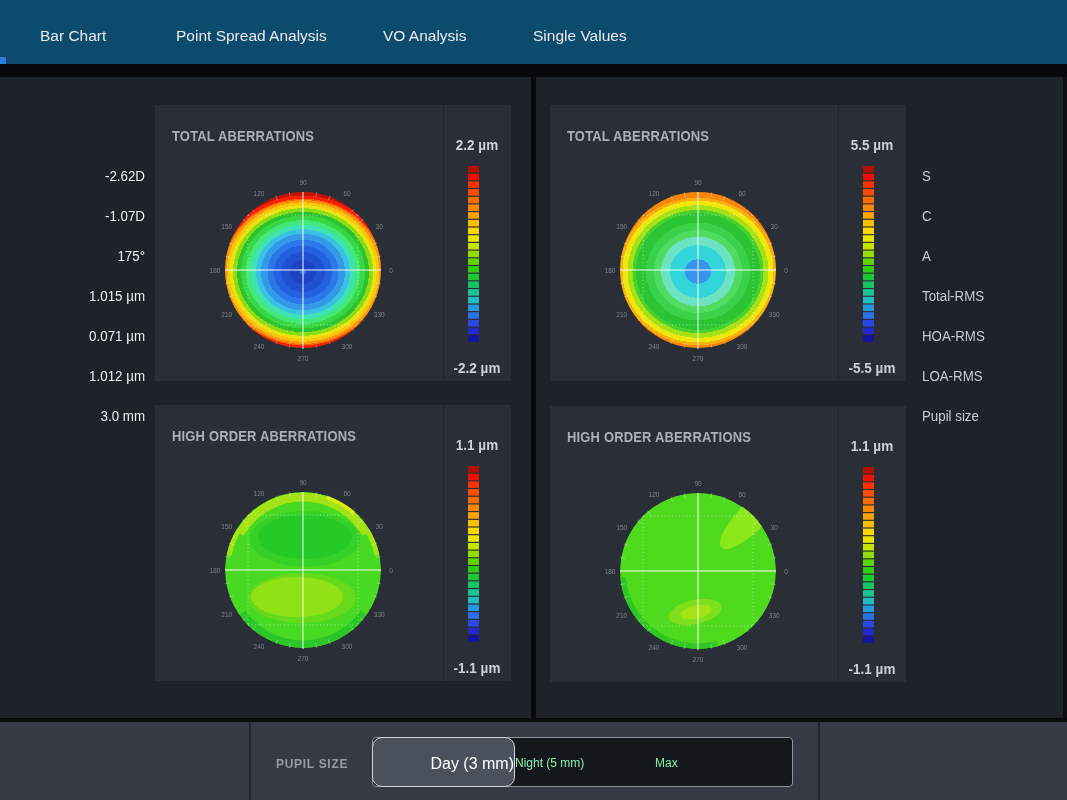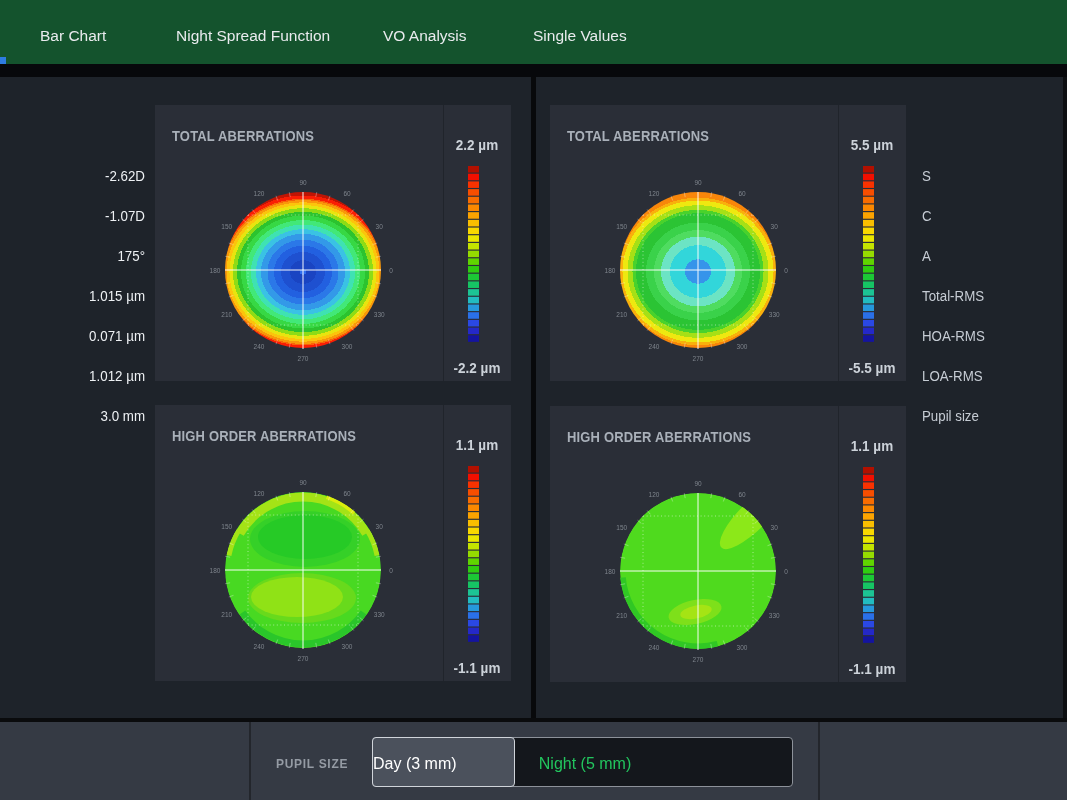--- a/index.html
+++ b/index.html
@@ -1,41 +1,41 @@
 <!DOCTYPE html>
 <html><head><meta charset="utf-8"><style>
 *{margin:0;padding:0;box-sizing:border-box}
 html,body{width:1067px;height:800px;overflow:hidden;background:#1e232a;font-family:"Liberation Sans",sans-serif;}
-.nav{position:absolute;left:0;top:0;width:1067px;height:80px;background:#14532d}
+.nav{position:absolute;left:0;top:0;width:1067px;height:80px;background:#0c4a6e}
 .nav span{position:absolute;top:27px;font-size:15.5px;color:#e9ebee;white-space:nowrap}
 .navind{position:absolute;left:0;top:57px;width:6px;height:7px;background:#2e7ce0}
 .hstrip{position:absolute;left:0;top:64px;width:1067px;height:13px;background:#07080b}
 .content{position:absolute;left:0;top:77px;width:1067px;height:641px;background:#1e232a}
 .vblack{position:absolute;left:531px;top:77px;width:5px;height:641px;background:#08090b}
 .vblackr{position:absolute;left:1063px;top:77px;width:4px;height:641px;background:#0d0f12}
 .card{position:absolute;width:356px;height:276px;background:#2a2e37}
 .ctitle{position:absolute;left:17px;top:22px;font-size:15px;font-weight:bold;color:#a9b0b9;letter-spacing:0.2px;transform:scaleX(0.865);transform-origin:0 0}
 .vdiv{position:absolute;left:288px;top:0;width:1px;height:276px;background:#20242b}
 .smax,.smin{position:absolute;left:267px;width:110px;text-align:center;font-size:15px;font-weight:bold;color:#ccd2d9;transform:scaleX(0.9)}
 .smax{top:31px}
 .smin{top:254px}
 .lval{position:absolute;left:0;width:145px;text-align:right;font-size:14.5px;line-height:17px;color:#eef1f4;white-space:nowrap;transform:scaleX(0.92);transform-origin:100% 0}
 .rlbl{position:absolute;left:922px;font-size:14px;line-height:16px;color:#c6ccd4;white-space:nowrap;transform:scaleX(0.95);transform-origin:0 0}
 .hstrip2{position:absolute;left:0;top:718px;width:1067px;height:4px;background:#0a0b0d}
 .bbar{position:absolute;left:0;top:722px;width:1067px;height:78px;background:#353a44}
 .bdiv{position:absolute;top:722px;width:2px;height:78px;background:#23262c}
 .plabel{position:absolute;left:276px;top:757px;font-size:12px;font-weight:bold;color:#959ba4;letter-spacing:0.7px}
 .bgroup{position:absolute;left:372px;top:737px;width:421px;height:50px;background:#14171c;border:1px solid #8d929a;border-radius:4px}
-.seg{position:absolute;top:0;height:48px;line-height:51px;text-align:center;font-size:16px;color:#22c55e}
-.segsel{position:absolute;left:-1px;top:-1px;width:143px;height:50px;line-height:51px;text-align:left;font-size:16px;color:#ffffff;background:#4b515c;border:1px solid #d0d4da;border-radius:4px}
+.seg{position:absolute;top:0;height:48px;line-height:51px;font-size:12px;color:#86efac}
+.segsel{position:absolute;left:-1px;top:-1px;width:143px;height:50px;line-height:51px;text-align:right;font-size:16px;color:#ffffff;background:#4b515c;border:1px solid #d0d4da;border-radius:10px}
 </style></head>
 <body>
 <div class="nav">
 <span style="left:40px">Bar Chart</span>
-<span style="left:176px">Night Spread Function</span>
+<span style="left:176px">Point Spread Analysis</span>
 <span style="left:383px">VO Analysis</span>
 <span style="left:533px">Single Values</span>
 </div>
 <div class="navind"></div>
 <div class="hstrip"></div>
 <div class="content"></div>
 <div class="vblack"></div>
 <div class="vblackr"></div>
 <div class="card" style="left:155px;top:105px">
 <div class="ctitle">TOTAL ABERRATIONS</div>
@@ -480,12 +480,13 @@
 <div class="rlbl" style="top:408px">Pupil size</div>
 
 <div class="hstrip2"></div>
 <div class="bbar"></div>
 <div class="bdiv" style="left:249px"></div>
 <div class="bdiv" style="left:818px"></div>
 <div class="plabel">PUPIL SIZE</div>
 <div class="bgroup">
 <div class="segsel">Day (3 mm)</div>
 <div class="seg" style="left:142px;width:140px">Night (5 mm)</div>
+<div class="seg" style="left:282px;width:139px">Max</div>
 </div>
 </body></html>

